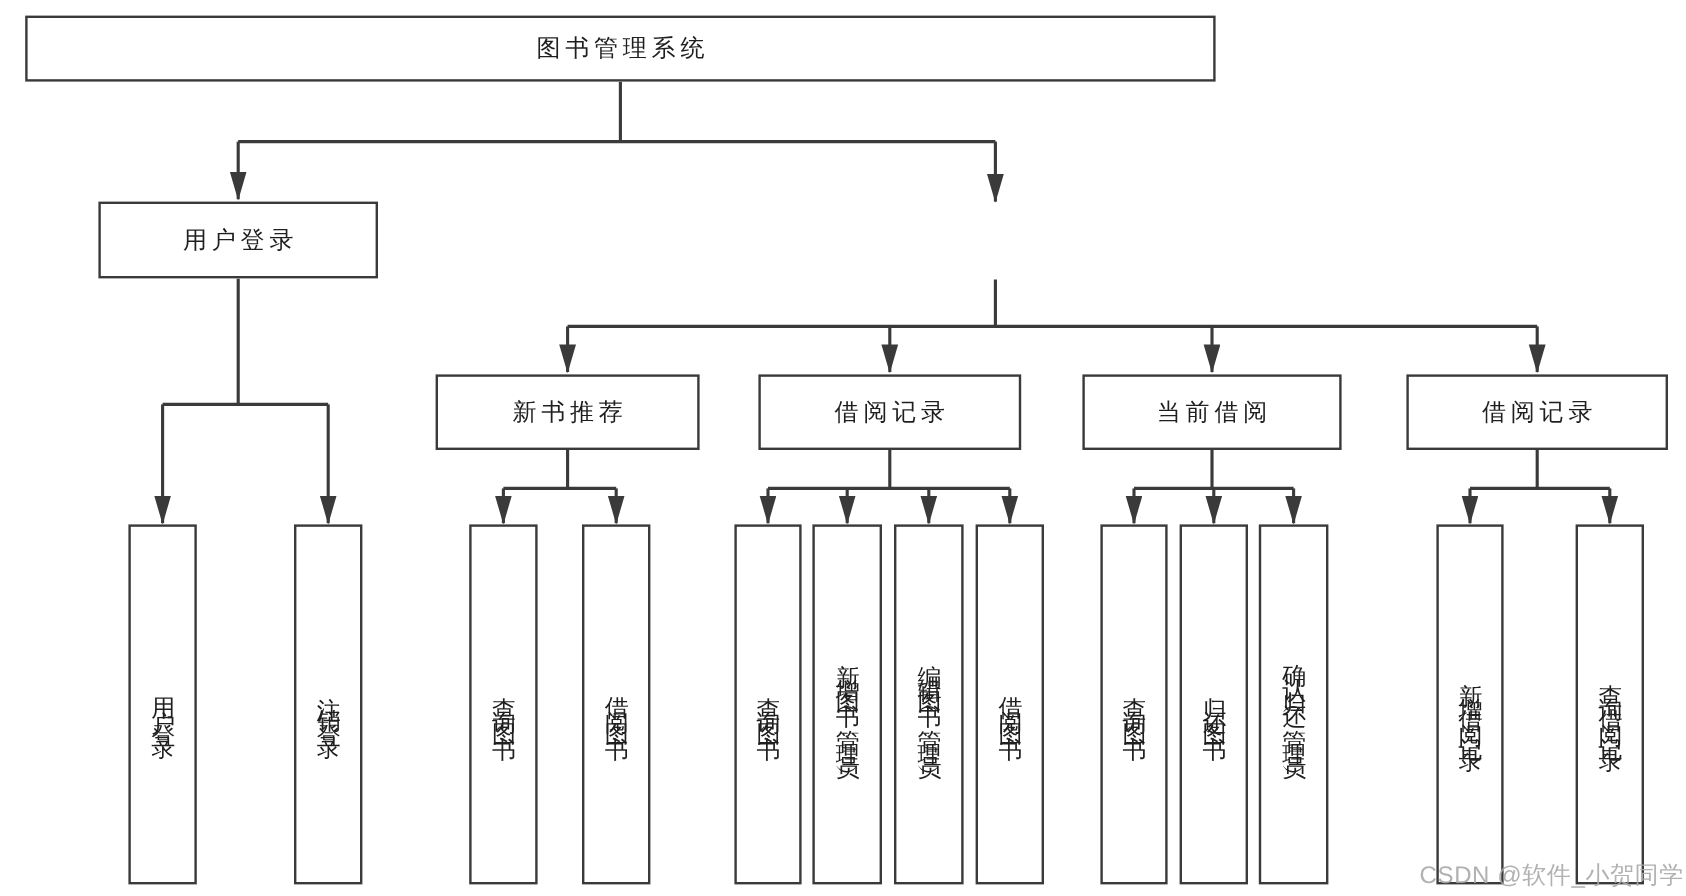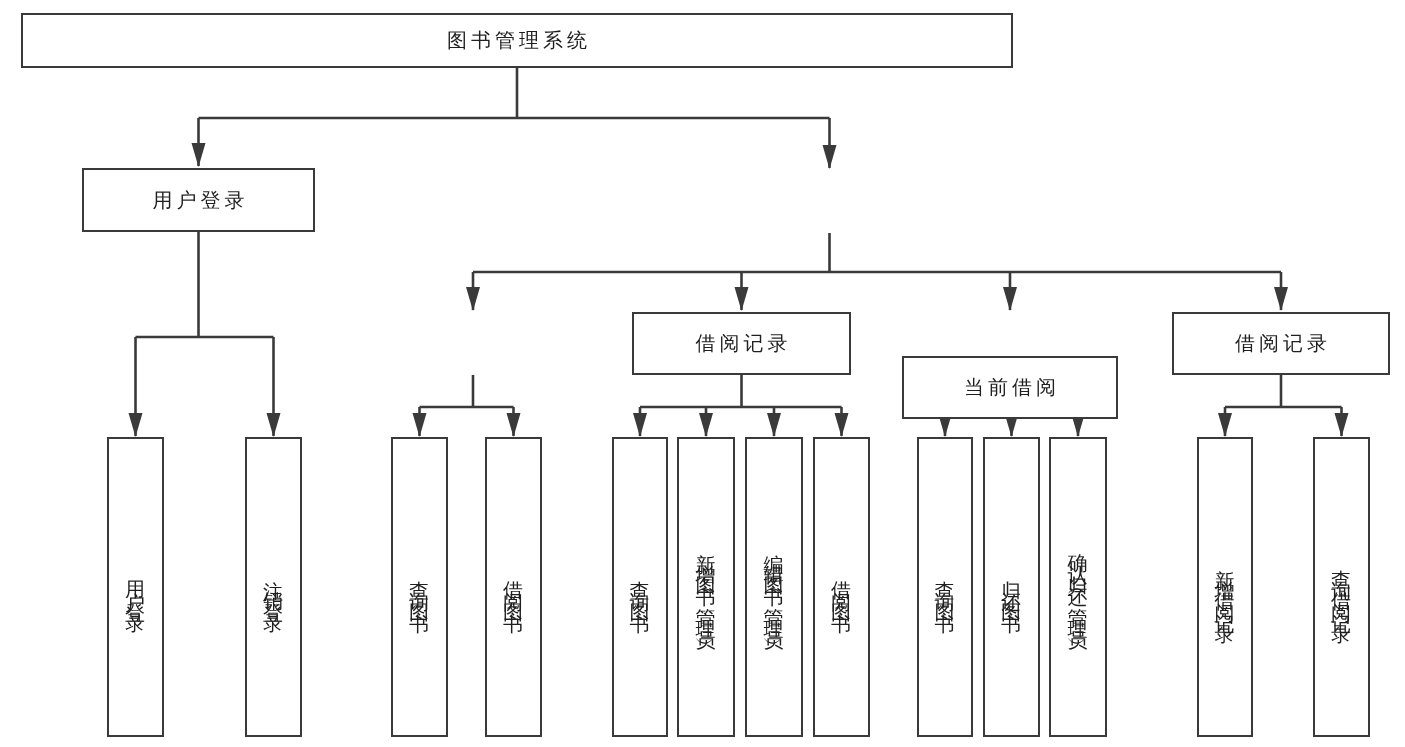--- a/index.html
+++ b/index.html
@@ -92,24 +92,27 @@
   </svg>
 
   <div class="node" style="left:21px;top:13px;width:992px;height:55px;">
     <span>图书管理系统</span>
   </div>
 
   <div class="node" style="left:82px;top:168px;width:233px;height:64px;">
     <span>用户登录</span>
   </div>
 
+  <div class="node" style="left:363px;top:312px;width:220px;height:63px;">
+    <span>新书推荐</span>
+  </div>
   <div class="node" style="left:632px;top:312px;width:219px;height:63px;">
     <span>借阅记录</span>
   </div>
-  <div class="node" style="left:902px;top:312px;width:216px;height:63px;margin-top:44px;">
+  <div class="node" style="left:902px;top:312px;width:216px;height:63px;">
     <span>当前借阅</span>
   </div>
   <div class="node" style="left:1172px;top:312px;width:218px;height:63px;">
     <span>借阅记录</span>
   </div>
 
   <div class="leaf" style="left:107px;top:437px;width:57px;height:300px;">
     <span>用户登录</span>
   </div>
   <div class="leaf" style="left:245px;top:437px;width:57px;height:300px;">
@@ -146,14 +149,15 @@
     <span>确认归还（管理员）</span>
   </div>
 
   <div class="leaf" style="left:1197px;top:437px;width:56px;height:300px;">
     <span>新增借阅记录</span>
   </div>
   <div class="leaf" style="left:1313px;top:437px;width:57px;height:300px;">
     <span>查询借阅记录</span>
   </div>
 
+  <div class="watermark">CSDN @软件_小贺同学</div>
 
 </div>
 
 </body></html>

